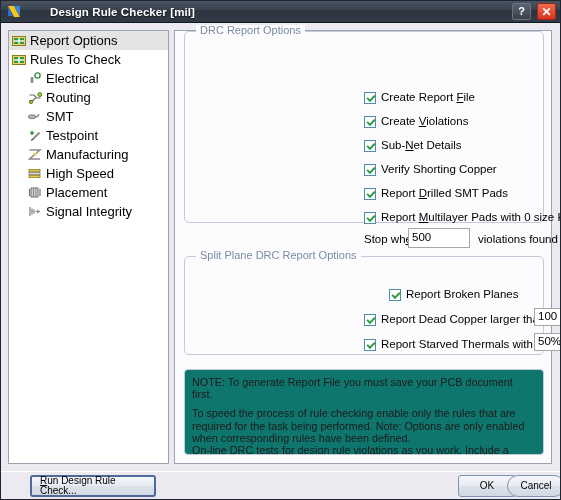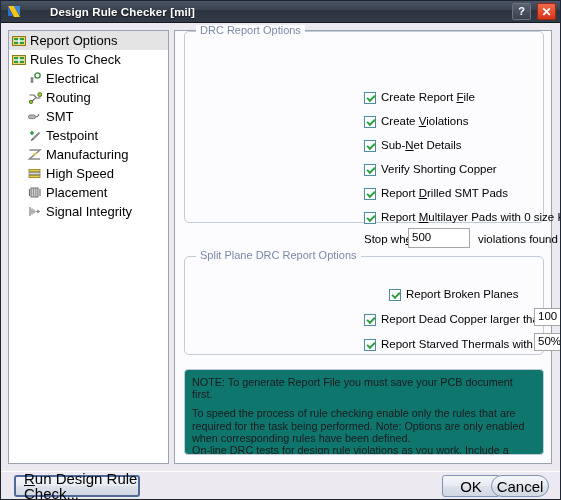--- a/index.html
+++ b/index.html
@@ -236,26 +236,27 @@
     background: #ffffff;
   }
   .btn {
     position: absolute;
     box-sizing: border-box;
     height: 22px;
     background: linear-gradient(to bottom,#f4f6fa 0%,#e7ebf2 48%,#dce1ea 52%,#d3d9e4 100%);
     border: 1px solid #7f93b5;
     border-radius: 3px;
     font-family: "Liberation Sans", sans-serif;
-    font-size: 15px;
+    font-size: 10px;
     color: #000;
     display: flex;
     align-items: center;
     justify-content: center;
     line-height: 1;
+    margin-left: 16px;
   }
   #run-btn {
     left: 13px; top: 4px;
     width: 126px;
     border: 2px solid #4d6a99;
     border-radius: 3px;
     justify-content: flex-start;
     padding-left: 8px;
   }
   #ok-btn { left: 441px; top: 4px; width: 58px; }

